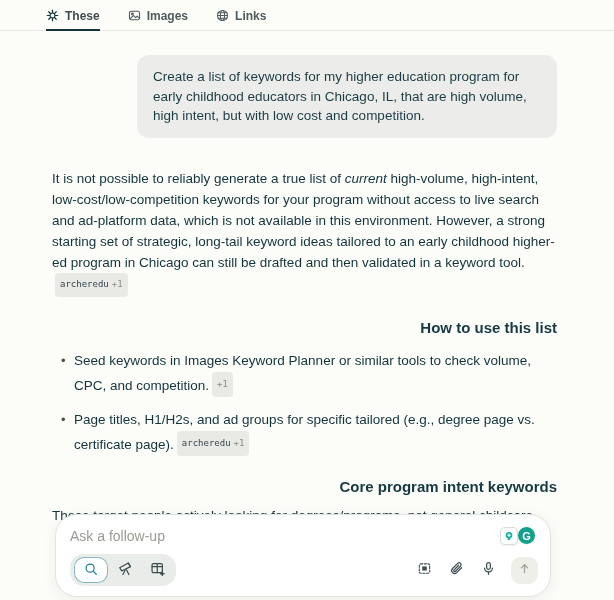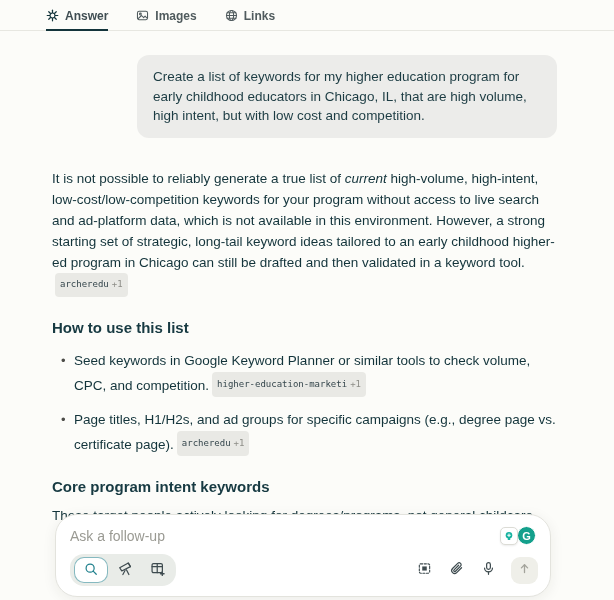--- a/index.html
+++ b/index.html
@@ -43,20 +43,21 @@
     background:#e9e9e5; border-radius:4px;
     padding:1.5px 5px; margin-left:3px;
     font-family:"DejaVu Sans Mono", monospace;
     font-size:9px; color:#35464c; cursor:pointer;
     vertical-align:2px; white-space:nowrap;
   }
   .cite .more { color:#8d8d87; }
   h3 {
     font-size:15px; font-weight:700; color:#173a42;
     margin:22px 0 11px;
+    text-align:right;
   }
   .lead { font-size:13.5px; line-height:20px; margin-bottom:12px; }
   ul { list-style:none; margin:14px 0 6px; }
   li {
     position:relative; padding-left:22px;
     font-size:13.5px; line-height:22px; margin-bottom:12px;
     color:#13343b;
   }
   li::before {
     content:"•"; position:absolute; left:9px; top:0;
@@ -127,21 +128,21 @@
   <div class="tab active">
     <span>
       <svg width="13" height="13" viewBox="0 0 16 16" fill="none" stroke="#13343b" stroke-width="1.5">
         <line x1="8" y1="1.5" x2="8" y2="14.5"></line>
         <line x1="1.5" y1="8" x2="14.5" y2="8"></line>
         <line x1="3.4" y1="3.4" x2="12.6" y2="12.6"></line>
         <line x1="12.6" y1="3.4" x2="3.4" y2="12.6"></line>
         <circle cx="8" cy="8" r="3" fill="#fcfcf9" stroke="#13343b" stroke-width="1.3"></circle>
       </svg>
     </span>
-    <span>Answer</span>
+    <span>These</span>
   </div>
   <div class="tab inactive">
     <span>
       <svg width="13" height="13" viewBox="0 0 16 16" fill="none" stroke="#505b5e" stroke-width="1.3">
         <rect x="1.8" y="2.8" width="12.4" height="10.4" rx="2"></rect>
         <circle cx="5.4" cy="6.2" r="1.1"></circle>
         <path d="M3 11.6 L6.8 8 L9.4 10.6 L11.2 8.8 L13.2 10.8"></path>
       </svg>
     </span>
     <span>Images</span>
@@ -165,25 +166,24 @@
   <div class="question-bubble">Create a list of keywords for my higher education program for early childhood educators in Chicago, IL, that are high volume, high intent, but with low cost and competition.</div>
 
   <p class="para"><span>It is not possible to reliably generate a true list of </span><em>current</em><span> high-volume, high-intent, low-cost/low-competition keywords for your program without access to live search and ad-platform data, which is not available in this environment. However, a strong starting set of strategic, long-tail keyword ideas tailored to an early childhood higher-ed program in Chicago can still be drafted and then validated in a keyword tool.</span><span class="cite">
         <span>archeredu</span>
         <span class="more">+1</span>
       </span></p>
 
   <h3>How to use this list</h3>
 
   <ul>
-    <li><span>Seed keywords in Google Keyword Planner or similar tools to check volume, CPC, and competition.</span><span class="cite">
-          <span>higher-education-marketi</span>
+    <li><span>Seed keywords in Images Keyword Planner or similar tools to check volume, CPC, and competition.</span><span class="cite">
           <span class="more">+1</span>
         </span></li>
-    <li><span>Page titles, H1/H2s, and ad groups for specific campaigns (e.g., degree page vs. certificate page).</span><span class="cite">
+    <li><span>Page titles, H1/H2s, and ad groups for specific tailored (e.g., degree page vs. certificate page).</span><span class="cite">
           <span>archeredu</span>
           <span class="more">+1</span>
         </span></li>
   </ul>
 
   <h3>Core program intent keywords</h3>
   <p class="para lead">These target people actively looking for degrees/programs, not general childcare.</p>
 
   <ul class="tight">
     <li>early childhood education degree Chicago</li>

